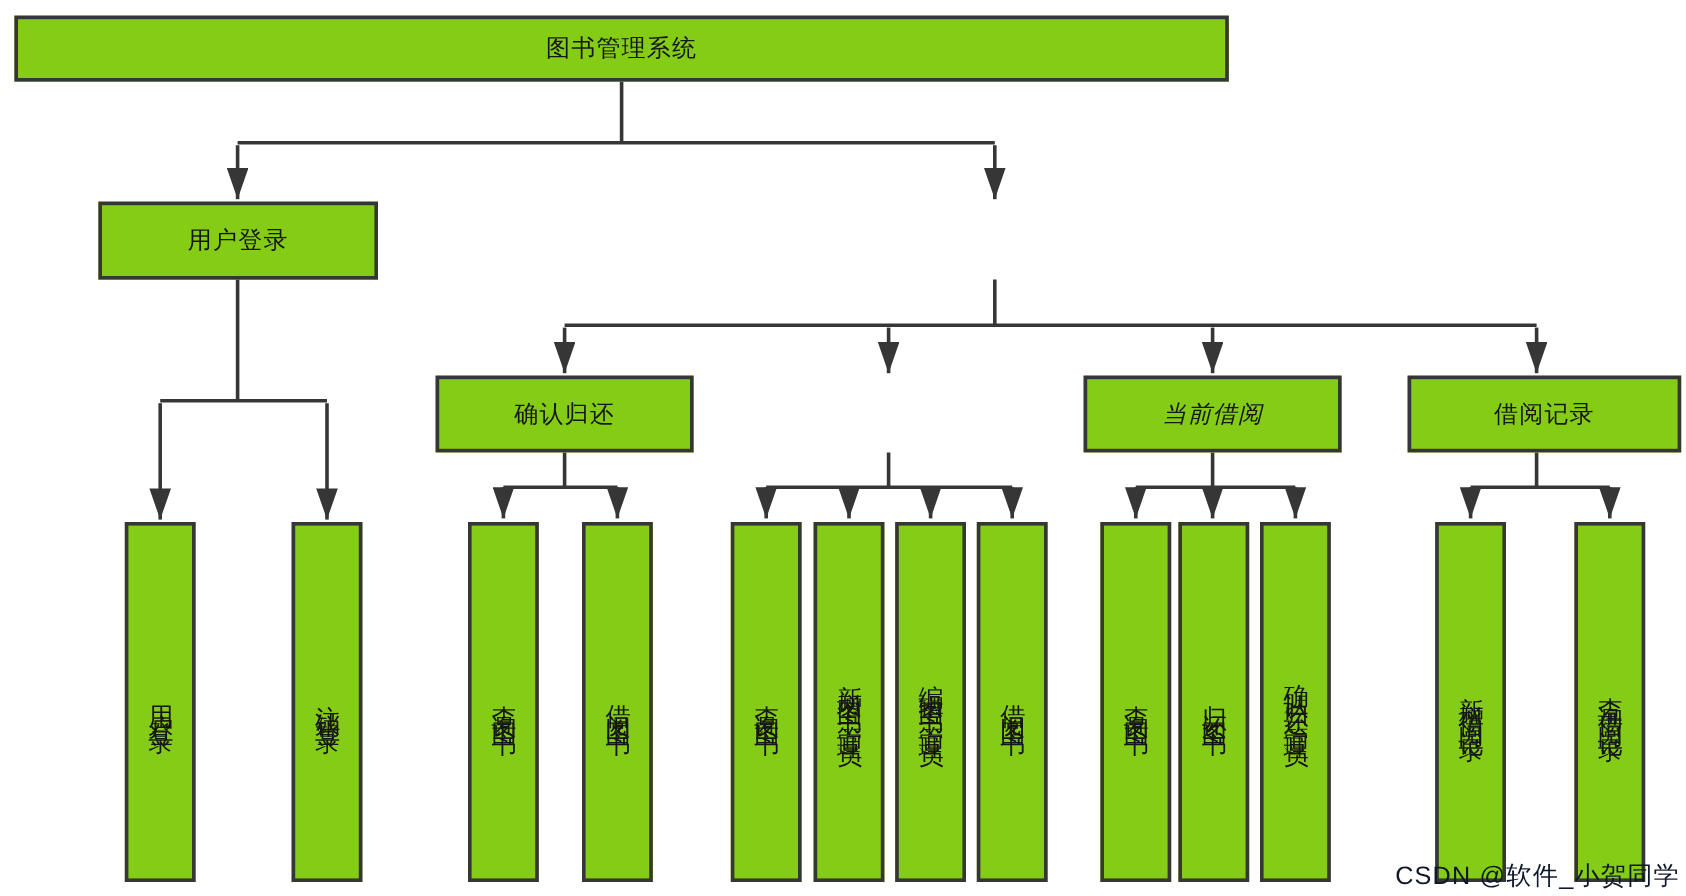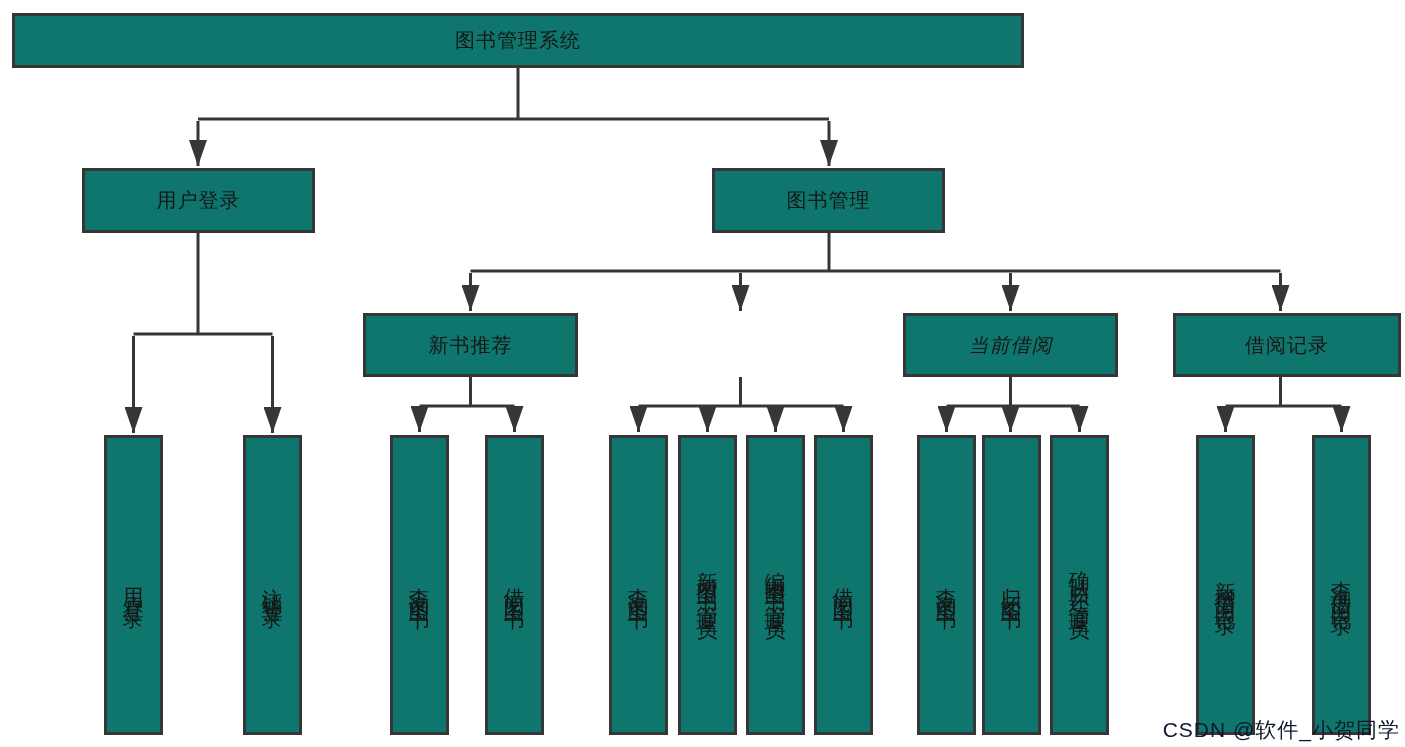--- a/index.html
+++ b/index.html
@@ -2,21 +2,21 @@
 <html><head>
 <meta charset="utf-8">
 <style>
   html,body{margin:0;padding:0;background:#ffffff;}
   .canvas{
     position:relative;width:1405px;height:747px;background:#ffffff;overflow:hidden;
     font-family:"Liberation Sans",sans-serif;color:#161616;
   }
   .connectors{position:absolute;left:0;top:0;width:1405px;height:747px;}
   .box{
-    position:absolute;box-sizing:border-box;background:#0f766e;
+    position:absolute;box-sizing:border-box;background:#84cc16;
     border:3px solid #363636;display:flex;align-items:center;justify-content:center;
   }
   .hbox{font-size:20px;letter-spacing:1px;}
   .hbox span{white-space:nowrap;}
   .vbox{font-size:21px;}
   .vtext{
     writing-mode:vertical-rl;text-orientation:mixed;
     letter-spacing:7px;line-height:1;white-space:nowrap;
   }
   .watermark{
@@ -67,26 +67,23 @@
     </g>
   </svg>
 
   <div class="box hbox" style="left:12px;top:13px;width:1012px;height:55px;">
     <span>图书管理系统</span>
   </div>
 
   <div class="box hbox" style="left:82px;top:168px;width:233px;height:65px;">
     <span>用户登录</span>
   </div>
-  <div class="box hbox" style="left:712px;top:168px;width:233px;height:65px;">
-    <span>图书管理</span>
-  </div>
 
   <div class="box hbox" style="left:363px;top:313px;width:215px;height:64px;">
-    <span>新书推荐</span>
+    <span>确认归还</span>
   </div>
   <div class="box hbox" style="left:903px;top:313px;width:215px;height:64px;font-style:italic;">
     <span>当前借阅</span>
   </div>
   <div class="box hbox" style="left:1173px;top:313px;width:228px;height:64px;">
     <span>借阅记录</span>
   </div>
 
   <div class="box vbox" style="left:104px;top:435px;width:59px;height:300px;">
     <span class="vtext">用户登录</span>

